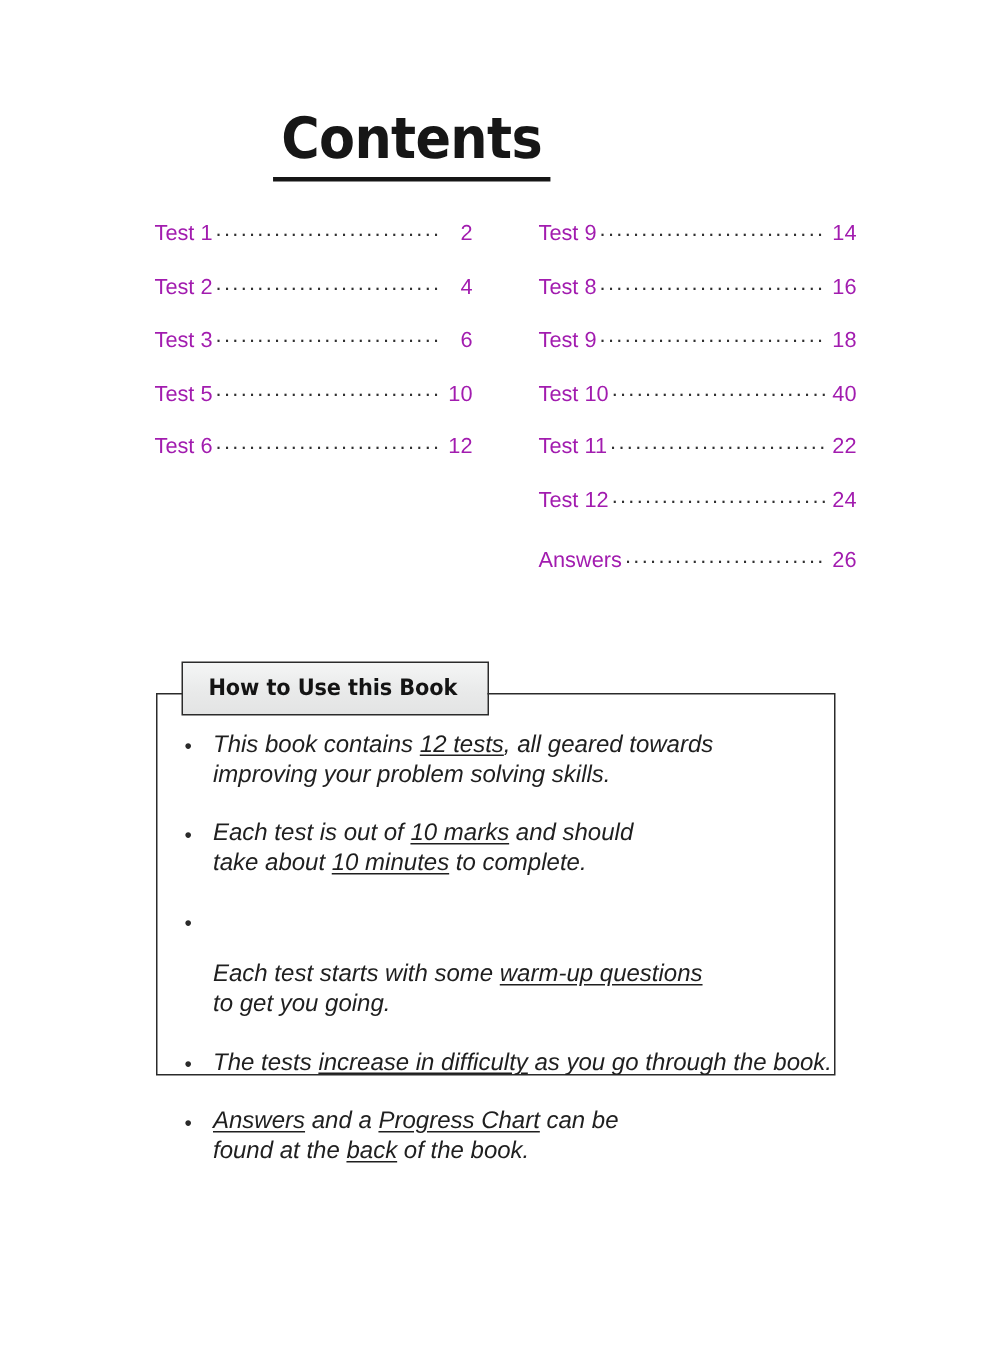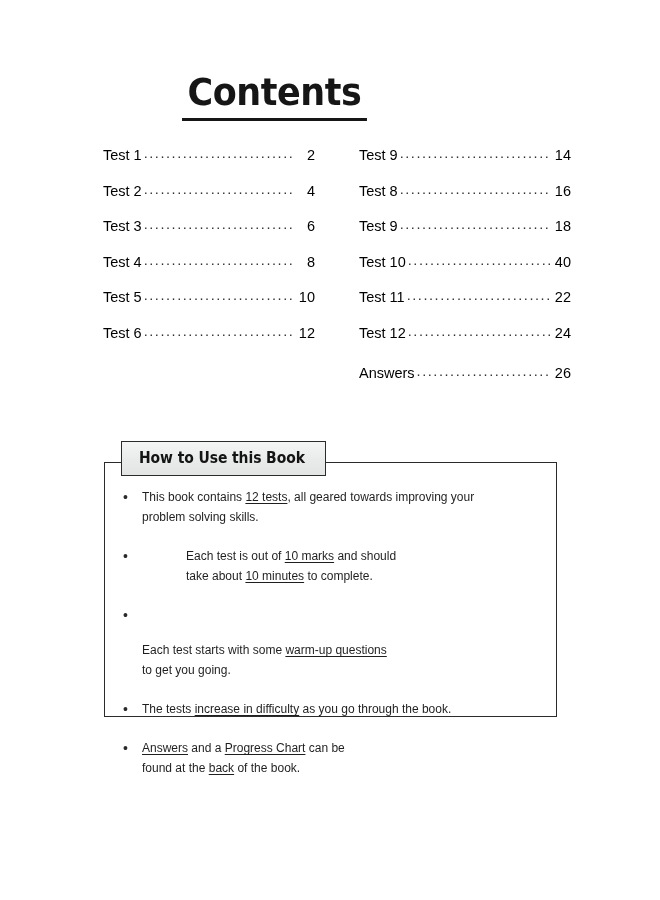--- a/index.html
+++ b/index.html
@@ -48,21 +48,21 @@
     position: absolute;
     top: 0;
   }
   .toc-col.left  { left: 103px;  width: 212px; }
   .toc-col.right { left: 359px;  width: 212px; }
 
   .toc-row {
     display: flex;
     align-items: baseline;
     font-size: 14.5px;
-    color: #000000;
+    color: #a21caf;
     height: 19px;
     margin-bottom: 16.5px;
     white-space: nowrap;
   }
   .toc-row.spaced { margin-top: 21px; }
 
   .toc-label { flex: 0 0 auto; }
   .toc-dots {
     flex: 1 1 auto;
     overflow: hidden;
@@ -132,23 +132,24 @@
   .howto-bullet {
     flex: 0 0 auto;
     width: 19px;
     font-size: 14px;
     line-height: 20px;
     color: #2a2a2a;
     text-align: left;
   }
   .howto-text {
     flex: 1 1 auto;
-    font-size: 12px;
+    font-size: 16px;
     line-height: 20px;
     color: #1f1f1f;
+    font-style: italic;
   }
   .howto-text u {
     text-decoration: underline;
     text-underline-offset: 2px;
   }
 </style>
 </head>
 <body>
 
 <div class="page-title">
@@ -164,25 +165,20 @@
       </div>
       <div class="toc-row">
         <span class="toc-label">Test 2</span>
         <span class="toc-dots"></span>
         <span class="toc-page">4</span>
       </div>
       <div class="toc-row">
         <span class="toc-label">Test 3</span>
         <span class="toc-dots"></span>
         <span class="toc-page">6</span>
-      </div>
-      <div class="toc-row">
-        <span class="toc-label">Test 4</span>
-        <span class="toc-dots"></span>
-        <span class="toc-page">8</span>
       </div>
       <div class="toc-row">
         <span class="toc-label">Test 5</span>
         <span class="toc-dots"></span>
         <span class="toc-page">10</span>
       </div>
       <div class="toc-row">
         <span class="toc-label">Test 6</span>
         <span class="toc-dots"></span>
         <span class="toc-page">12</span>
@@ -231,21 +227,21 @@
 <div class="howto-tab">
   <span class="tab-text">How to Use this Book</span>
 </div>
 <div class="howto-list">
     <div class="howto-item">
       <span class="howto-bullet">•</span>
       <span class="howto-text" style="max-width: 340px;"><span>This book contains </span><u>12 tests</u><span>, all geared towards improving your problem solving skills.</span></span>
     </div>
     <div class="howto-item">
       <span class="howto-bullet">•</span>
-      <span class="howto-text" style="max-width: 340px; margin-left: 44px;"><span>Each test is out of </span><u>10 marks</u><span> and should</span><br><span>take about </span><u>10 minutes</u><span> to complete.</span></span>
+      <span class="howto-text" style="max-width: 340px;"><span>Each test is out of </span><u>10 marks</u><span> and should</span><br><span>take about </span><u>10 minutes</u><span> to complete.</span></span>
     </div>
     <div class="howto-item">
       <span class="howto-bullet">•</span>
       <span class="howto-text" style="max-width: 340px; margin-top: 35px;"><span>Each test starts with some </span><u>warm-up questions</u><br><span>to get you going.</span></span>
     </div>
     <div class="howto-item">
       <span class="howto-bullet">•</span>
       <span class="howto-text" style="max-width: 430px;"><span>The tests </span><u>increase in difficulty</u><span> as you go through the book.</span></span>
     </div>
     <div class="howto-item">

